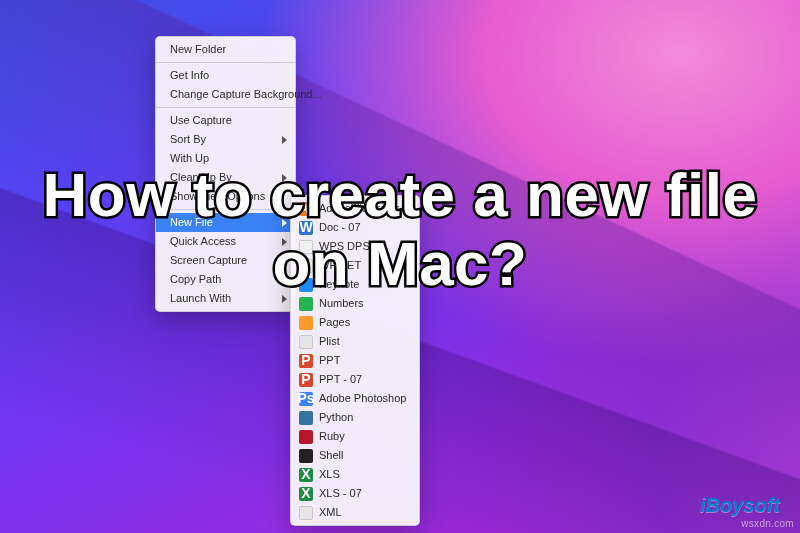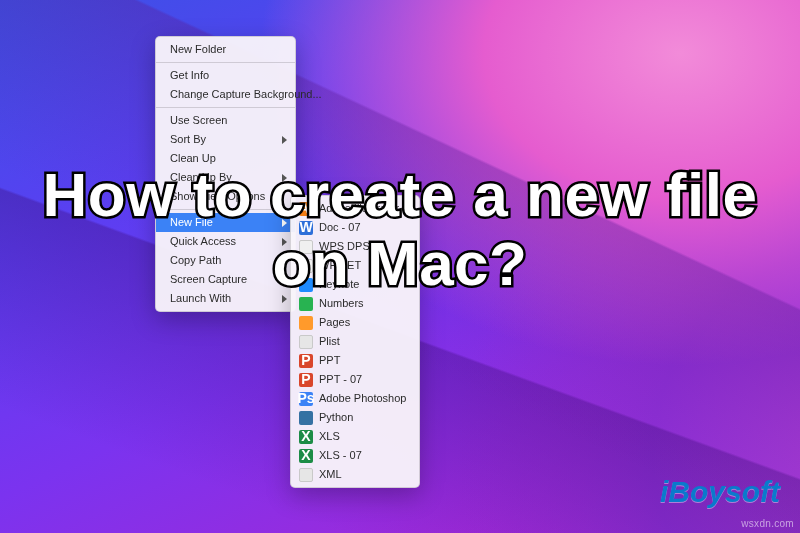--- a/index.html
+++ b/index.html
@@ -63,22 +63,22 @@
     -webkit-text-stroke: 5px #000;
     paint-order: stroke fill;
     text-shadow: 0 0 2px rgba(0,0,0,0.4);
   }
 
   .watermark-br {
     position:absolute; right:6px; bottom:4px;
     font-size:10px; color:rgba(255,255,255,0.55); letter-spacing:0.3px;
   }
   .brand {
-    position:absolute; right:20px; bottom:24px;
-    font-size:30px; font-weight:800; font-style:italic;
+    position:absolute; right:20px; bottom:16px;
+    font-size:20px; font-weight:800; font-style:italic;
     color:#0a7acc;
     text-shadow: 0 1px 0 rgba(255,255,255,0.4);
   }
 </style>
 </head>
 <body>
 
 <div class="wallpaper"></div>
 
 <div id="ctx" class="menu" style="left: 155px; top: 36px; width: 141px;">
@@ -87,46 +87,46 @@
     </div>
     <div class="sep"></div>
     <div class="item">
       <span>Get Info</span>
     </div>
     <div class="item">
       <span>Change Capture Background...</span>
     </div>
     <div class="sep"></div>
     <div class="item">
-      <span>Use Screen</span>
+      <span>Use Capture</span>
     </div>
     <div class="item has-sub">
       <span>Sort By</span>
     </div>
     <div class="item">
-      <span>Clean Up</span>
+      <span>With Up</span>
     </div>
     <div class="item has-sub">
       <span>Clean Up By</span>
     </div>
     <div class="item">
       <span>Show View Options</span>
     </div>
     <div class="sep"></div>
     <div class="item has-sub highlight">
       <span>New File</span>
     </div>
     <div class="item has-sub">
       <span>Quick Access</span>
     </div>
     <div class="item has-sub">
+      <span>Screen Capture</span>
+    </div>
+    <div class="item has-sub">
       <span>Copy Path</span>
-    </div>
-    <div class="item has-sub">
-      <span>Screen Capture</span>
     </div>
     <div class="item has-sub">
       <span>Launch With</span>
     </div>
   </div>
 
 <div id="sub" class="menu submenu" style="left: 290px; top: 195px; width: 130px;">
     <div class="item">
       <span class="ficon" style="background: rgb(242, 125, 20);">Ai</span>
       <span>Adobe Illustrator</span>
@@ -169,20 +169,28 @@
     </div>
     <div class="item">
       <span class="ficon" style="background: #3b82f6;">Ps</span>
       <span>Adobe Photoshop</span>
     </div>
     <div class="item">
       <span class="ficon" style="background: rgb(53, 113, 163);"></span>
       <span>Python</span>
     </div>
     <div class="item">
+      <span class="ficon" style="background: rgb(184, 20, 43);"></span>
+      <span>Ruby</span>
+    </div>
+    <div class="item">
+      <span class="ficon" style="background: rgb(34, 34, 34);"></span>
+      <span>Shell</span>
+    </div>
+    <div class="item">
       <span class="ficon" style="background: rgb(28, 140, 70);">X</span>
       <span>XLS</span>
     </div>
     <div class="item">
       <span class="ficon" style="background: rgb(28, 140, 70);">X</span>
       <span>XLS - 07</span>
     </div>
     <div class="item">
       <span class="ficon" style="background: rgb(230, 230, 230); color: rgb(102, 102, 102); border: 1px solid rgb(201, 201, 201);"></span>
       <span>XML</span>

